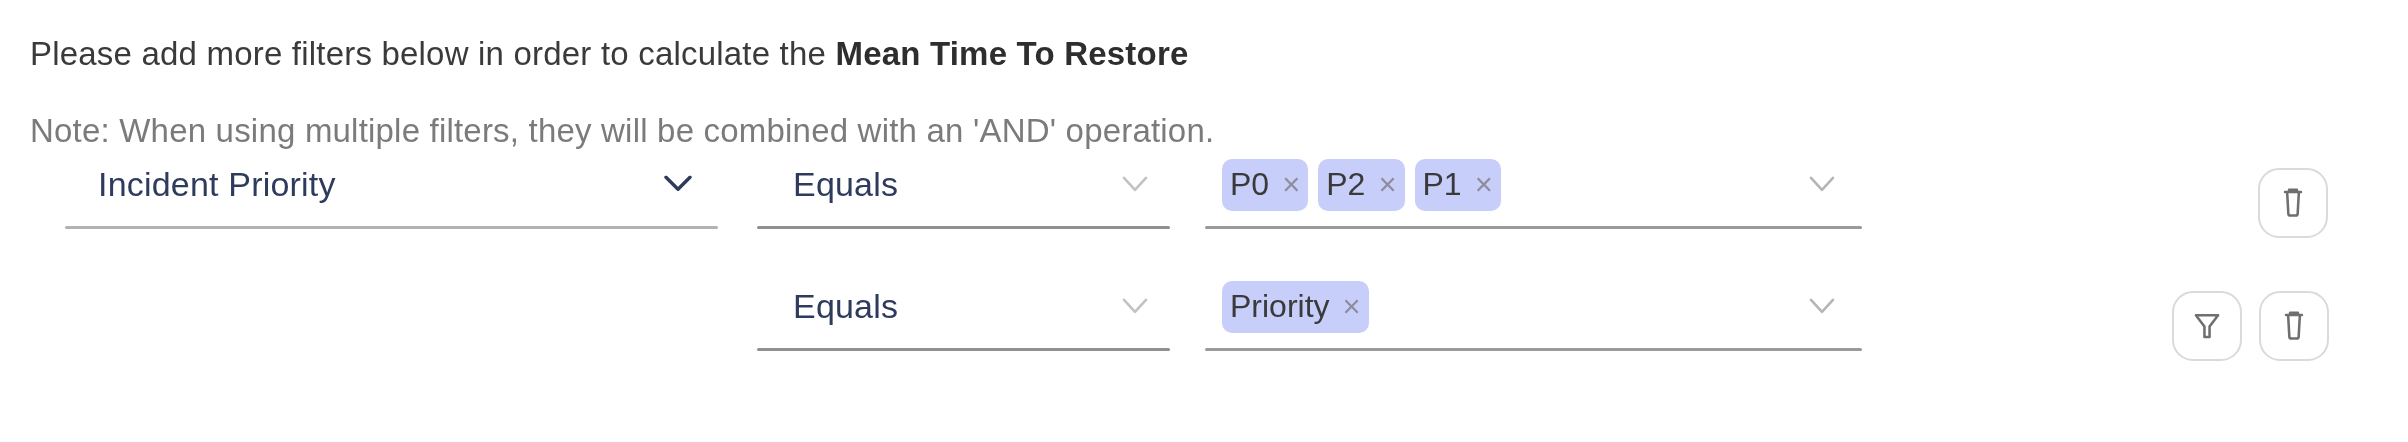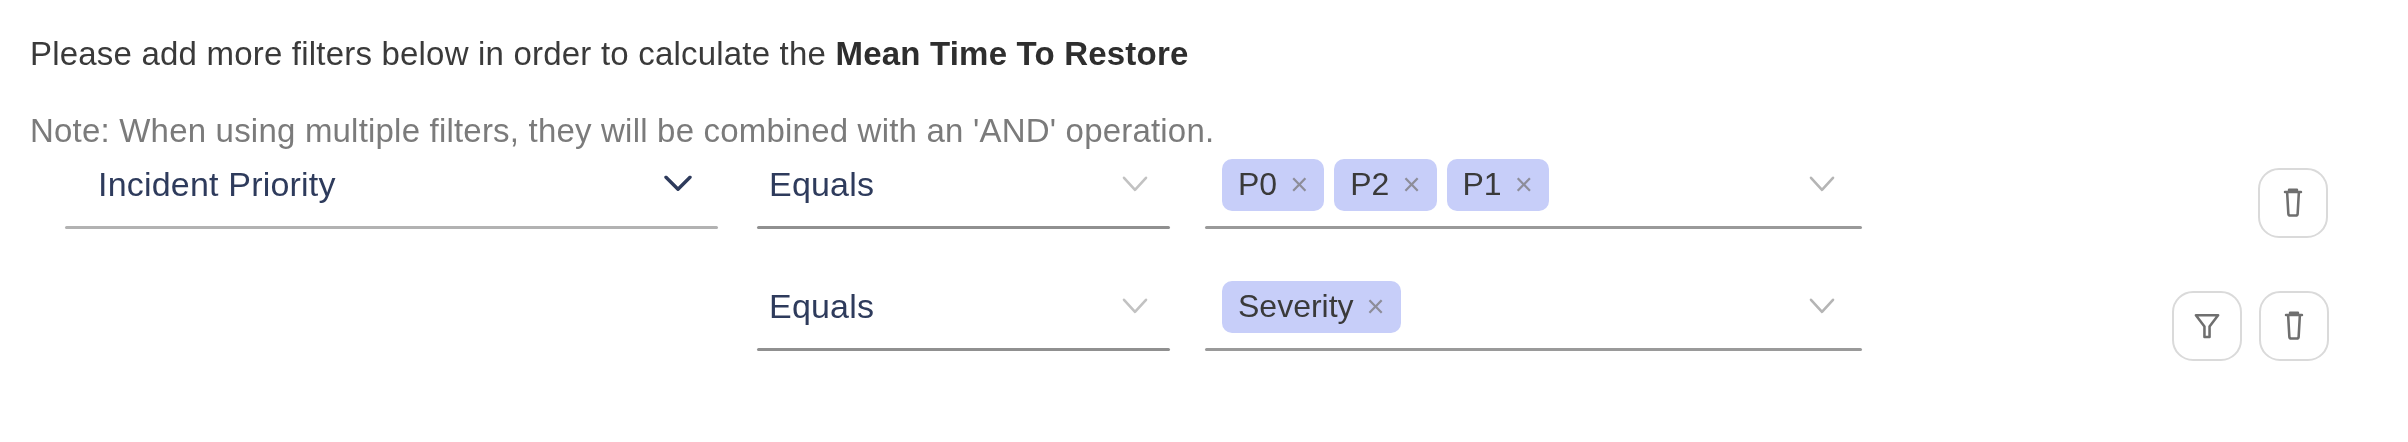--- a/index.html
+++ b/index.html
@@ -40,32 +40,32 @@
   .vals-field  { left: 1205px; width: 657px; }
   .attr-field .underline { background: #b2b2b2; }
   .op-field .underline   { background: #909090; }
   .vals-field .underline { background: #9a9a9a; }
 
   .field-label {
     font-size: 34px; color: #2e3b5c; letter-spacing: 0.2px;
     white-space: nowrap;
   }
   .attr-field .field-label { margin-left: 33px; text-align: center; }
-  .op-field .field-label   { margin-left: 12px; }
+  .op-field .field-label   { margin-left: 36px; }
 
   .chevron { position: absolute; top: 50%; transform: translateY(-54%); }
   .attr-field .chevron { right: 26px; }
   .op-field .chevron   { right: 22px; }
   .vals-field .chevron { right: 27px; }
 
   
   .tags { display: flex; align-items: center; gap: 10px; margin-left: 17px; }
   .tag {
     display: inline-flex; align-items: center; gap: 13px;
-    height: 52px; padding: 0 16px;
+    height: 52px; padding: 0 8px;
     background: #c7cef9; border-radius: 10px;
     font-size: 32px; color: #3a3a3a; white-space: nowrap;
   }
   .tag-x {
     font-size: 31px; color: #8d8d99; line-height: 1;
     cursor: pointer; font-weight: 400;
   }
 
   
   .icon-btn {
@@ -143,21 +143,21 @@
       <span class="field-label">Equals</span>
       <svg class="chevron" width="26" height="17" viewBox="0 0 26 17" fill="none">
         <polyline points="2,2 13,14 24,2" stroke="#c2c2c2" stroke-width="2.6" stroke-linecap="round" stroke-linejoin="round"></polyline>
       </svg>
       <div class="underline"></div>
     </div>
 
     <div class="select-field vals-field">
       <div class="tags">
         <span class="tag">
-          <span>Severity</span>
+          <span>Priority</span>
           <span class="tag-x">×</span>
         </span>
       </div>
       <svg class="chevron" width="26" height="17" viewBox="0 0 26 17" fill="none">
         <polyline points="2,2 13,14 24,2" stroke="#b5b5b5" stroke-width="2.6" stroke-linecap="round" stroke-linejoin="round"></polyline>
       </svg>
       <div class="underline"></div>
     </div>
 
     <button class="icon-btn btn-funnel-2">

